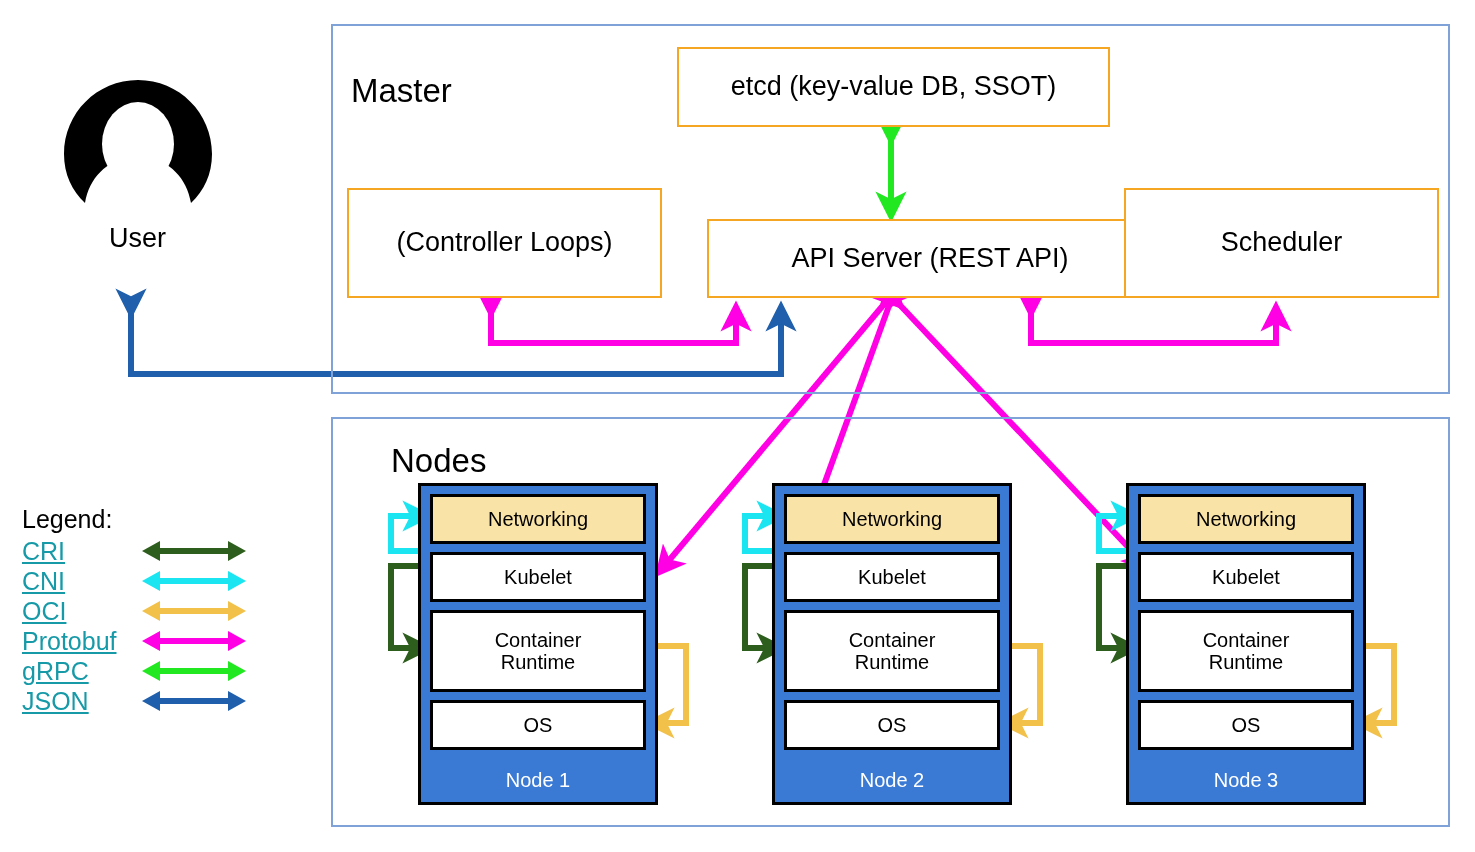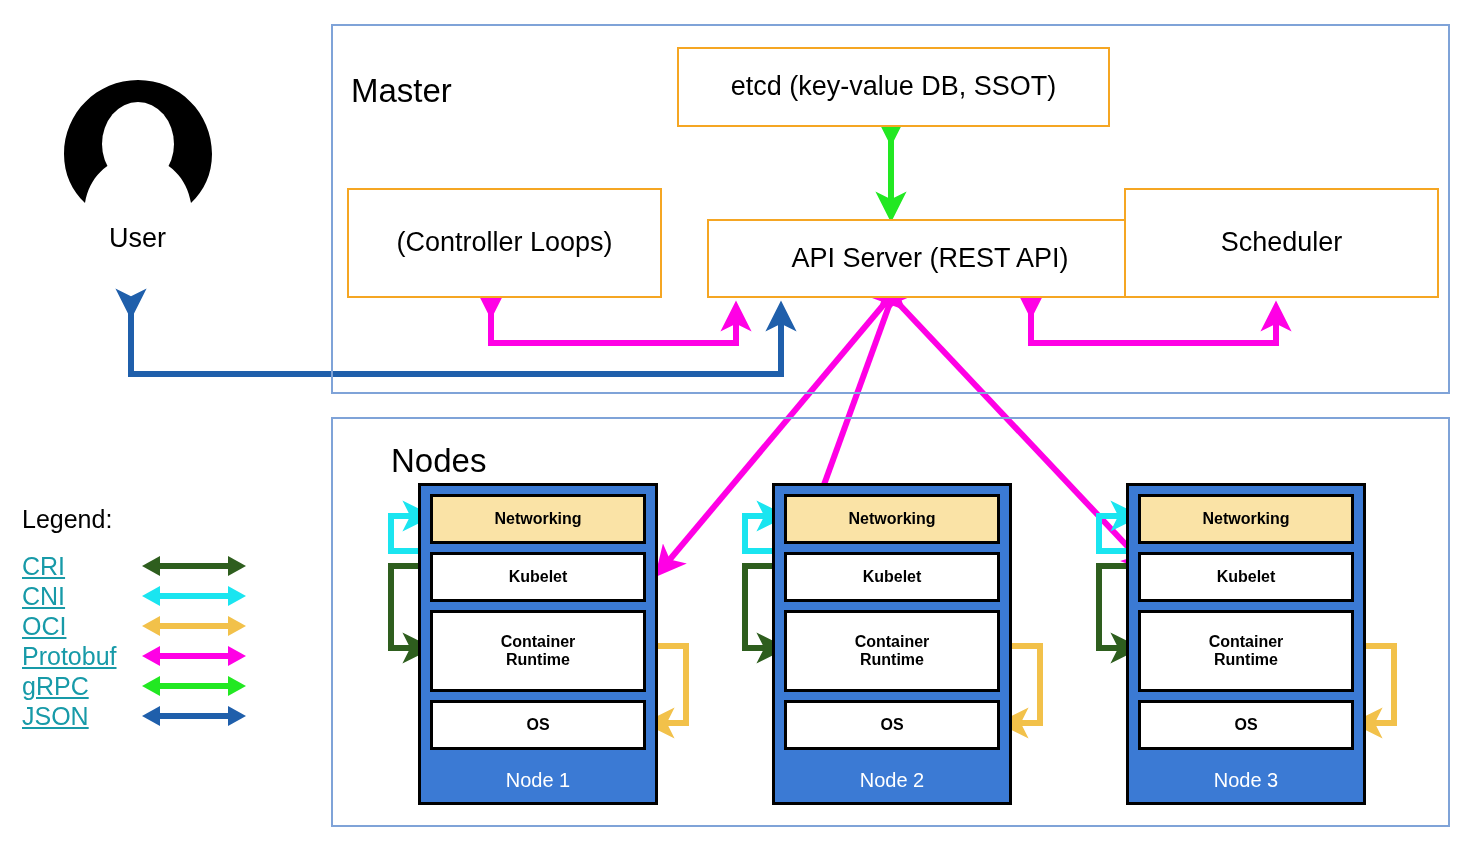--- a/index.html
+++ b/index.html
@@ -63,24 +63,23 @@
     flex-direction: column;
     gap: 8px;
   }
   .node-layer {
     background: #ffffff;
     border: 3px solid #000000;
     display: flex;
     align-items: center;
     justify-content: center;
     text-align: center;
-    font-size: 16px;
+    font-size: 20px;
     line-height: 1.1;
     color: #000;
-    font-weight: bold;
   }
   .node-layer.net {
     background: #fae3a6;
   }
   .node-name {
     flex: 1;
     display: flex;
     align-items: center;
     justify-content: center;
     color: #ffffff;
@@ -96,21 +95,21 @@
     font-size: 27px;
     color: #000;
     margin-top: 6px;
   }
 
   
   #legend { position: absolute; }
   .legend-title {
     font-size: 25px;
     color: #000;
-    margin-bottom: 17px;
+    margin-bottom: 2px;
     white-space: nowrap;
   }
   .legend-row {
     display: flex;
     align-items: center;
     height: 30px;
   }
   .legend-label {
     width: 118px;
     font-size: 25px;

